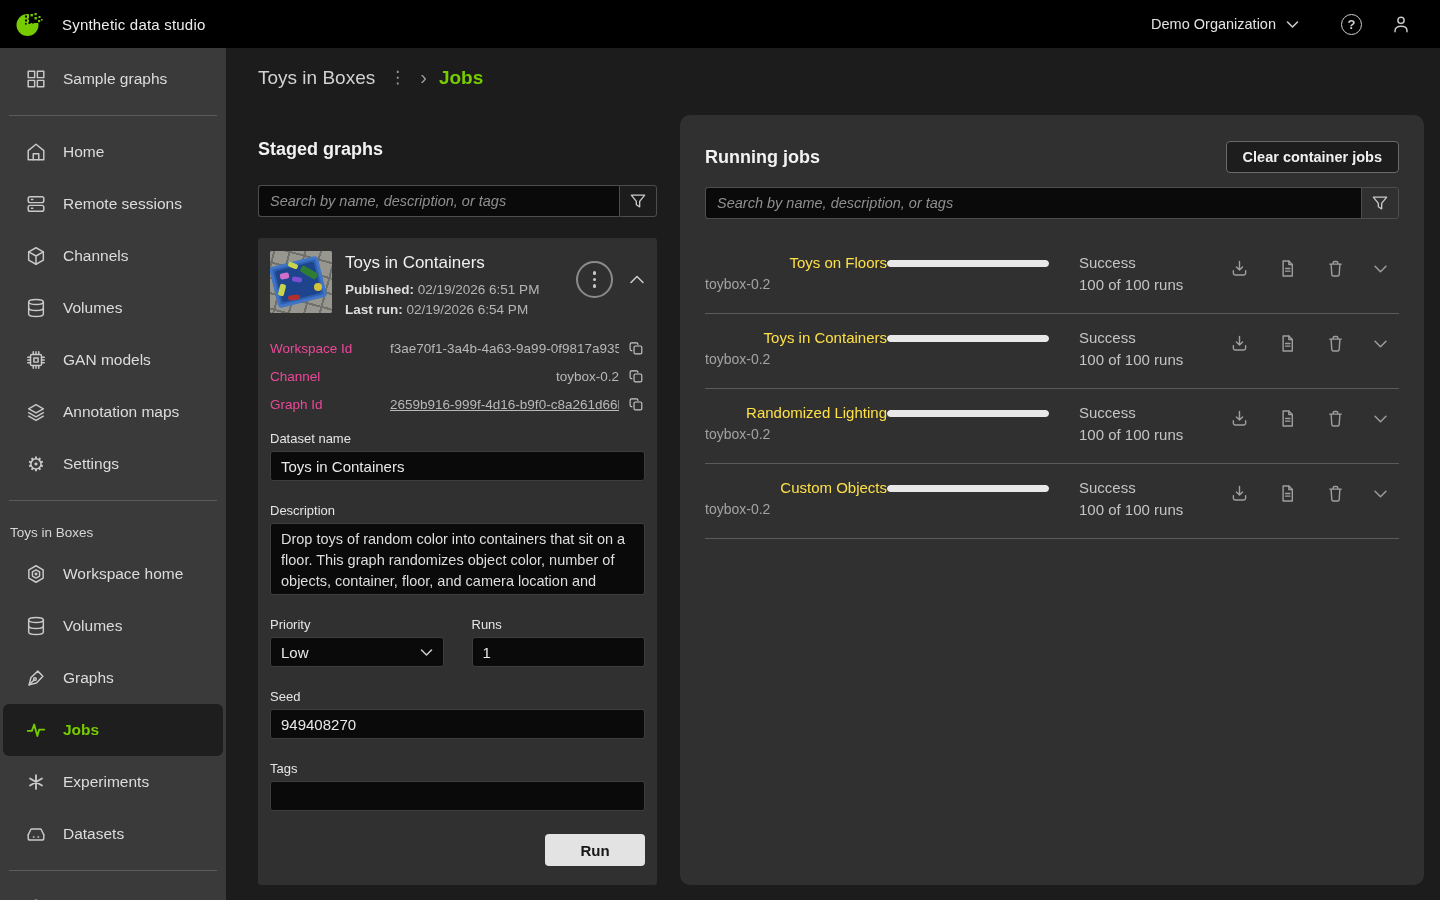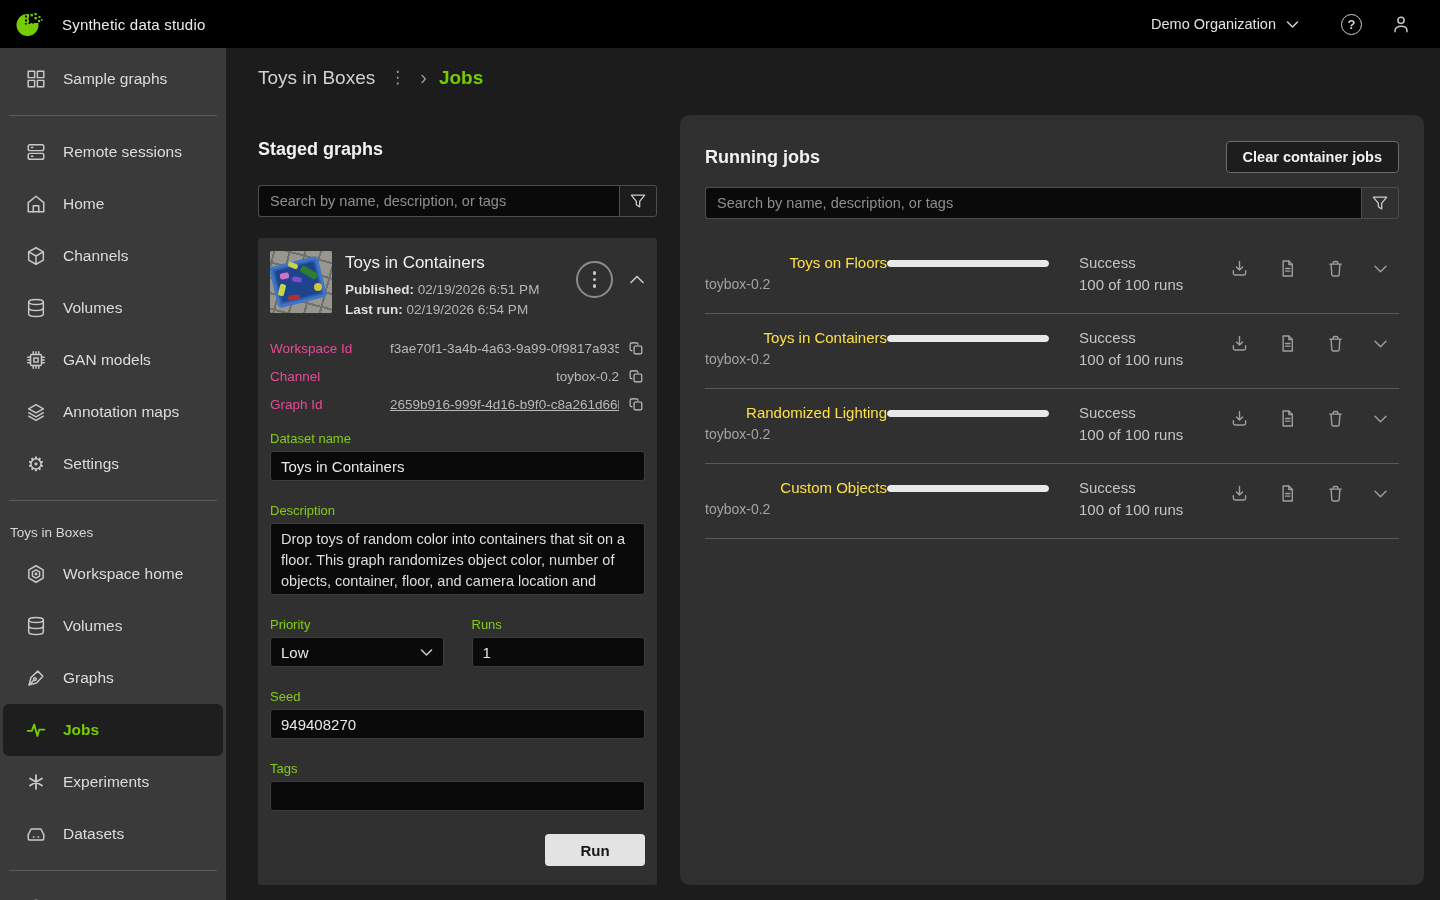--- a/index.html
+++ b/index.html
@@ -41,21 +41,21 @@
   .crumb-kebab { color:#9a9a9a; font-size:17px; cursor:pointer; line-height:1; padding:0 2px; }
   .crumb-sep { color:#9a9a9a; font-size:20px; }
   .crumb-current { font-size:19px; color:#76cc00; font-weight:bold; }
 
   
   .staged-col { position:absolute; left:258px; top:138px; width:399px; }
   .panel-title { font-size:18px; font-weight:bold; color:#f2f2f2; line-height:22px; margin:0 0 25px 0; }
   .search-row { display:flex; height:32px; }
   .search-input { flex:1; background:#0a0a0a; border:1px solid #4d4d4d; border-right:none;
     border-radius:3px 0 0 3px; color:#e6e6e6; font-size:14.5px; padding:0 11px;
-    font-family:"Liberation Sans", sans-serif; outline:none; }
+    font-family:"Liberation Sans", sans-serif; outline:none;font-style:italic; }
   .search-input::placeholder { color:#8f8f8f; }
   .filter-btn { width:38px; border:1px solid #4d4d4d; border-radius:0 3px 3px 0; background:transparent;
     display:flex; align-items:center; justify-content:center; cursor:pointer; }
   .running-panel .filter-btn { border-left:1px solid #4d4d4d; }
 
   .graph-card { margin-top:21px; height:647px; background:#303030; border-radius:3px; padding:13px 12px 0 12px; overflow:hidden; }
   .card-header { display:flex; align-items:flex-start; }
   .thumb { width:62px; height:62px; border-radius:2px; position:relative; overflow:hidden; flex:none;
     background:
       linear-gradient(#8a8a86 0 0) 0 0/100% 100%,
@@ -80,21 +80,21 @@
   .kebab-dots i { width:3.5px; height:3.5px; background:#c9c9c9; border-radius:50%; }
   .collapse-btn { cursor:pointer; }
 
   .meta-rows { margin-top:14px; }
   .meta-row { height:28px; display:flex; align-items:center; font-size:13.5px; }
   .meta-label { color:#ec4899; width:120px; flex:none; }
   .meta-value { flex:1; text-align:right; color:#b8b8b8; overflow:hidden; white-space:nowrap; }
   .meta-value.link { text-decoration:underline; cursor:pointer; }
   .copy-btn { margin-left:9px; cursor:pointer; flex:none; }
 
-  .field-label { font-size:13px; color:#84cc16; margin-top:22px; line-height:16px; }
+  .field-label { font-size:13px; color:#e5e5e5; margin-top:22px; line-height:16px; }
   .field-label.tight { margin-top:13px; }
   .text-input { display:block; width:100%; height:30px; margin-top:4px; background:#0a0a0a;
     border:1px solid #3d3d3d; border-radius:3px; color:#e8e8e8; font-size:15px; padding:0 10px;
     font-family:"Liberation Sans", sans-serif; outline:none; }
   .text-area { display:block; width:100%; height:72px; margin-top:4px; background:#0a0a0a;
     border:1px solid #3d3d3d; border-radius:3px; color:#dedede; font-size:14.5px; line-height:21px;
     padding:5px 10px; font-family:"Liberation Sans", sans-serif; resize:none; outline:none; }
   .two-col { display:flex; gap:28px; }
   .two-col > div { width:173.5px; }
   .select-box { height:30px; margin-top:4px; background:#0a0a0a; border:1px solid #3d3d3d; border-radius:3px;
@@ -183,36 +183,36 @@
         </svg>
       </span>
       <span>Sample graphs</span>
     </div>
 
     <div class="side-divider"></div>
 
     <div class="side-item">
       <span class="icon">
         <svg width="22" height="22" viewBox="0 0 24 24">
+          <path class="si" d="M3.5 10.5 L12 3.5 L20.5 10.5 L20.5 20.5 L3.5 20.5 Z"></path>
+          <path class="si" d="M9 20.5 L9 14 L15 14 L15 20.5"></path>
+        </svg>
+      </span>
+      <span>Home</span>
+    </div>
+
+    <div class="side-item">
+      <span class="icon">
+        <svg width="22" height="22" viewBox="0 0 24 24">
           <rect class="si" x="3.5" y="4" width="17" height="6.5" rx="2"></rect>
           <rect class="si" x="3.5" y="13.5" width="17" height="6.5" rx="2"></rect>
           <path class="si" d="M7 7.2 L8.5 7.2 M7 16.7 L8.5 16.7"></path>
         </svg>
       </span>
       <span>Remote sessions</span>
-    </div>
-
-    <div class="side-item">
-      <span class="icon">
-        <svg width="22" height="22" viewBox="0 0 24 24">
-          <path class="si" d="M3.5 10.5 L12 3.5 L20.5 10.5 L20.5 20.5 L3.5 20.5 Z"></path>
-          <path class="si" d="M9 20.5 L9 14 L15 14 L15 20.5"></path>
-        </svg>
-      </span>
-      <span>Home</span>
     </div>
 
     <div class="side-item">
       <span class="icon">
         <svg width="22" height="22" viewBox="0 0 24 24">
           <path class="si" d="M12 3 L20 7.5 L20 16.5 L12 21 L4 16.5 L4 7.5 Z"></path>
           <path class="si" d="M4 7.5 L12 12 L20 7.5 M12 12 L12 21"></path>
         </svg>
       </span>
       <span>Channels</span>

